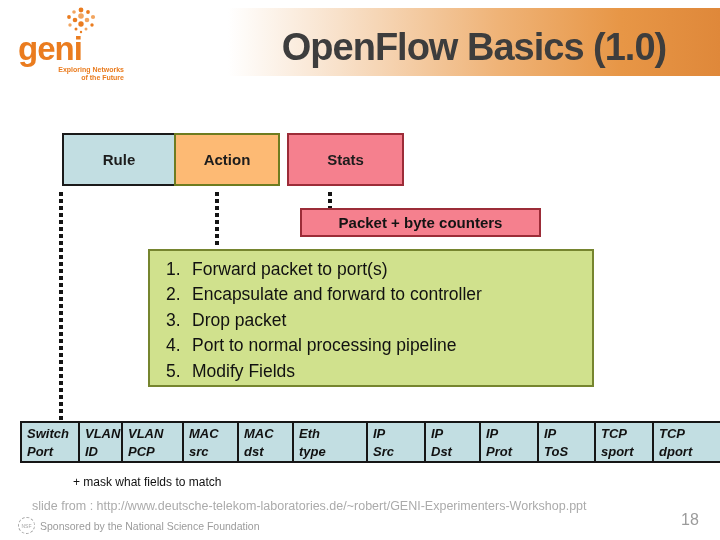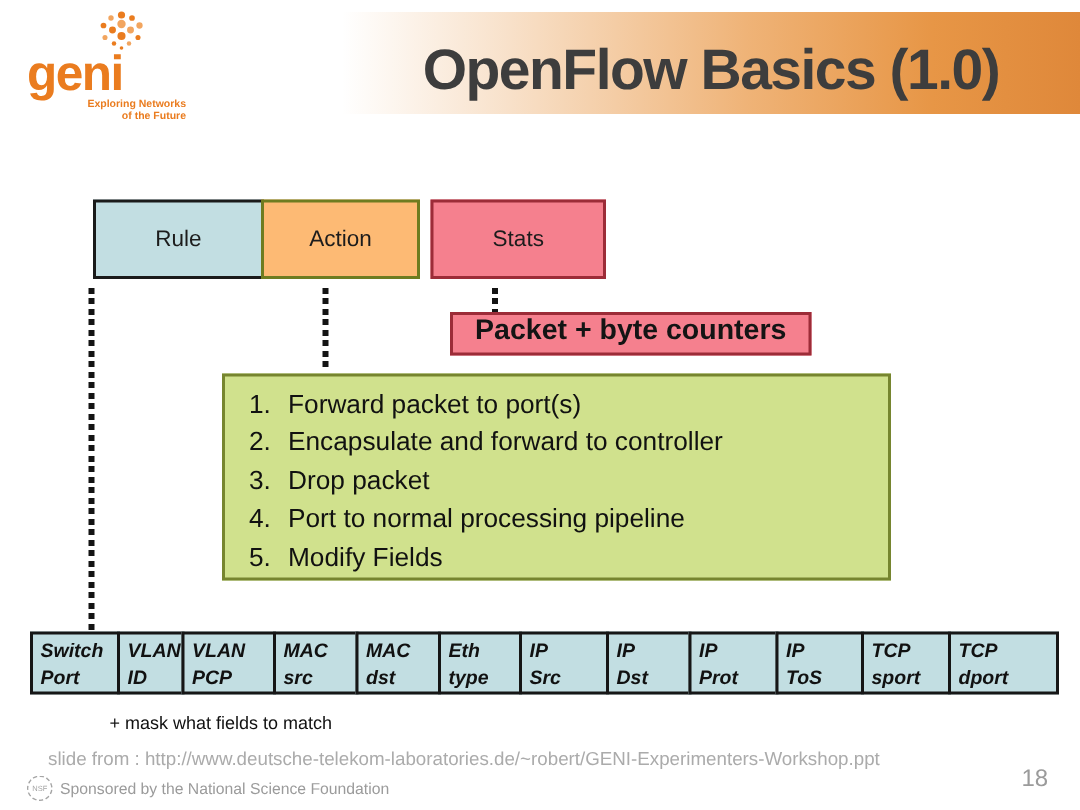--- a/index.html
+++ b/index.html
@@ -27,39 +27,39 @@
     color:#ea7c1f;letter-spacing:-1px;line-height:1;
   }
   .logo .tagline{
     position:absolute;left:0;top:60px;width:106px;text-align:right;
     font-size:7px;line-height:8px;color:#ea7c1f;font-weight:600;
   }
   
   .hbox{
     position:absolute;top:133px;height:53px;box-sizing:border-box;
     display:flex;align-items:center;justify-content:center;
-    font-size:15px;font-weight:400;color:#1c1c1c;
+    font-size:15px;font-weight:700;color:#1c1c1c;
   }
   .hbox.rule{left:62px;width:114px;background:#c2dee2;border:2px solid #1a1a1a;}
   .hbox.action{left:174px;width:106px;background:#fdba74;border:2px solid #6e7c20;}
   .hbox.stats{left:287px;width:117px;background:#f5808e;border:2px solid #9c2c38;align-items:center;}
   
   .dotline{
     position:absolute;width:4px;
     background:repeating-linear-gradient(to bottom,#141414 0 4px,transparent 4px 7px);
   }
   .dl-rule{left:59px;top:192px;height:228px;}
   .dl-action{left:215px;top:192px;height:56px;}
   .dl-stats{left:328px;top:192px;height:16px;}
   
   .counters{
     position:absolute;left:300px;top:208px;width:241px;height:29px;
     box-sizing:border-box;background:#f5808e;border:2px solid #9c2c38;
-    display:flex;justify-content:center;
-    font-size:19px;font-weight:600;color:#141414;
+    display:flex;align-items:center;justify-content:center;
+    font-size:15px;font-weight:600;color:#141414;
   }
   
   .list-box{
     position:absolute;left:148px;top:249px;width:446px;height:138px;
     box-sizing:border-box;background:#d0e18d;border:2px solid #76852f;
     padding:6px 4px 0 16px;
   }
   .list-item{display:flex;font-size:17.5px;color:#111;line-height:25.4px;}
   .list-item .num{width:26px;flex:none;}
   
@@ -68,21 +68,21 @@
     box-sizing:border-box;height:42px;background:#c2dee2;border:2px solid #161616;
     margin-left:-2px;padding:2px 5px 0 5px;font-size:13px;font-weight:600;
     color:#111;line-height:18px;white-space:nowrap;overflow:hidden;
   }
   .mf-cell:first-child{margin-left:0;}
   .match-row .mf-cell:nth-child(1){width:60px;}
   .match-row .mf-cell:nth-child(2){width:45px;}
   .match-row .mf-cell:nth-child(3){width:63px;}
   .match-row .mf-cell:nth-child(4){width:57px;}
   .match-row .mf-cell:nth-child(5){width:57px;}
-  .match-row .mf-cell:nth-child(6){width:56px;}
+  .match-row .mf-cell:nth-child(6){width:76px;}
   .match-row .mf-cell:nth-child(7){width:60px;}
   .match-row .mf-cell:nth-child(8){width:57px;}
   .match-row .mf-cell:nth-child(9){width:60px;}
   .match-row .mf-cell:nth-child(10){width:59px;}
   .match-row .mf-cell:nth-child(11){width:60px;}
   .match-row .mf-cell:nth-child(12){width:74px;}
   
   .mask-note{position:absolute;left:73px;top:475px;font-size:12px;color:#111;}
   .source-note{position:absolute;left:32px;top:499px;font-size:12.5px;color:#ababab;}
   .sponsor{position:absolute;left:18px;top:517px;display:flex;align-items:center;gap:5px;}

